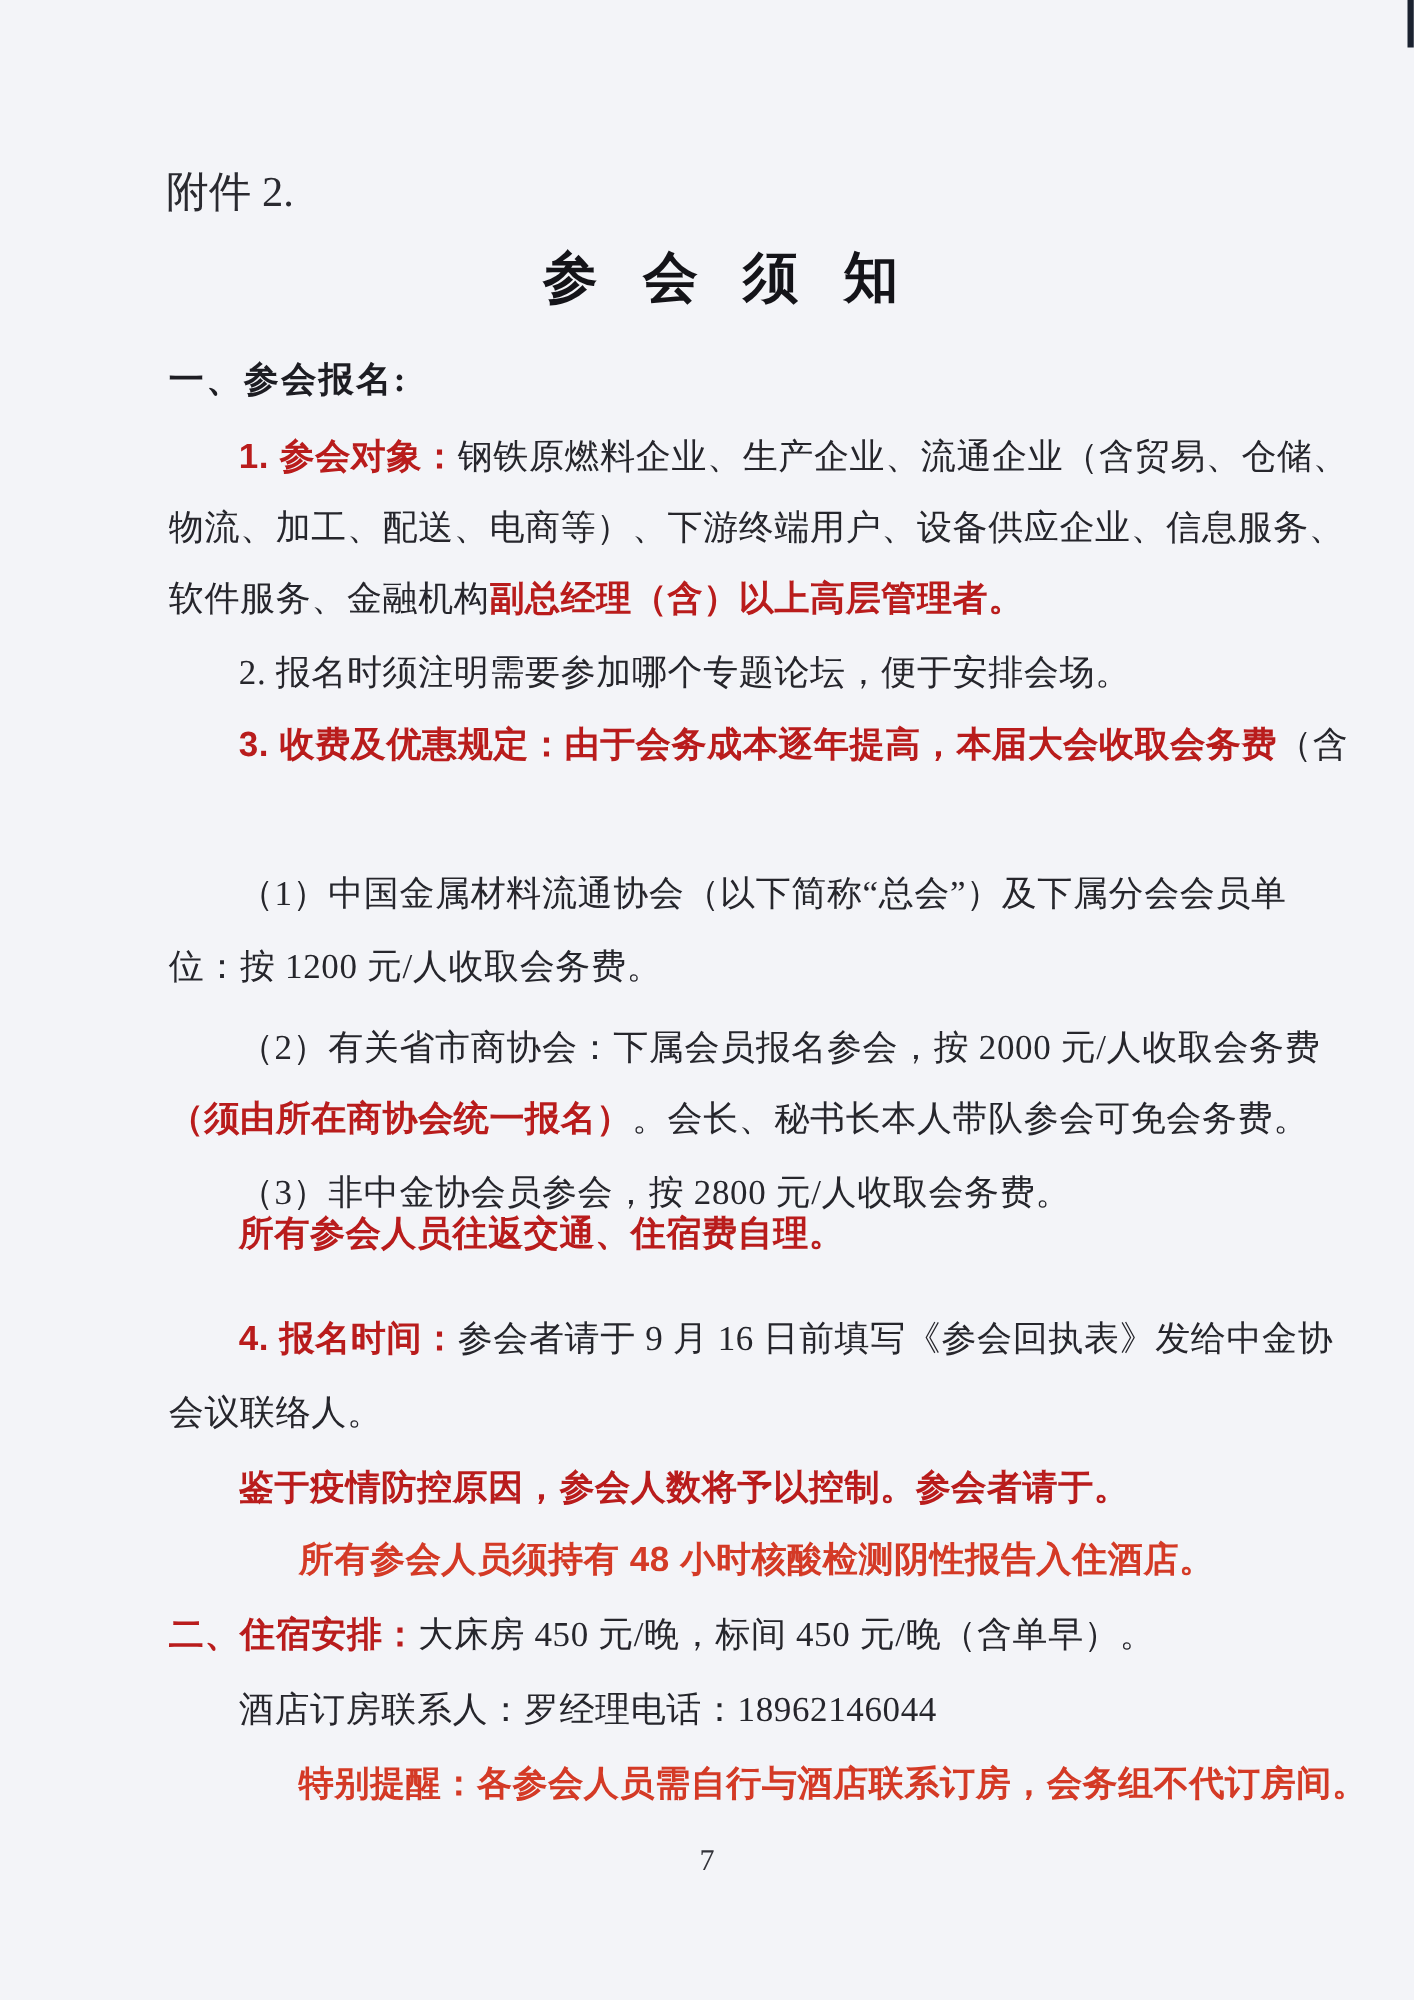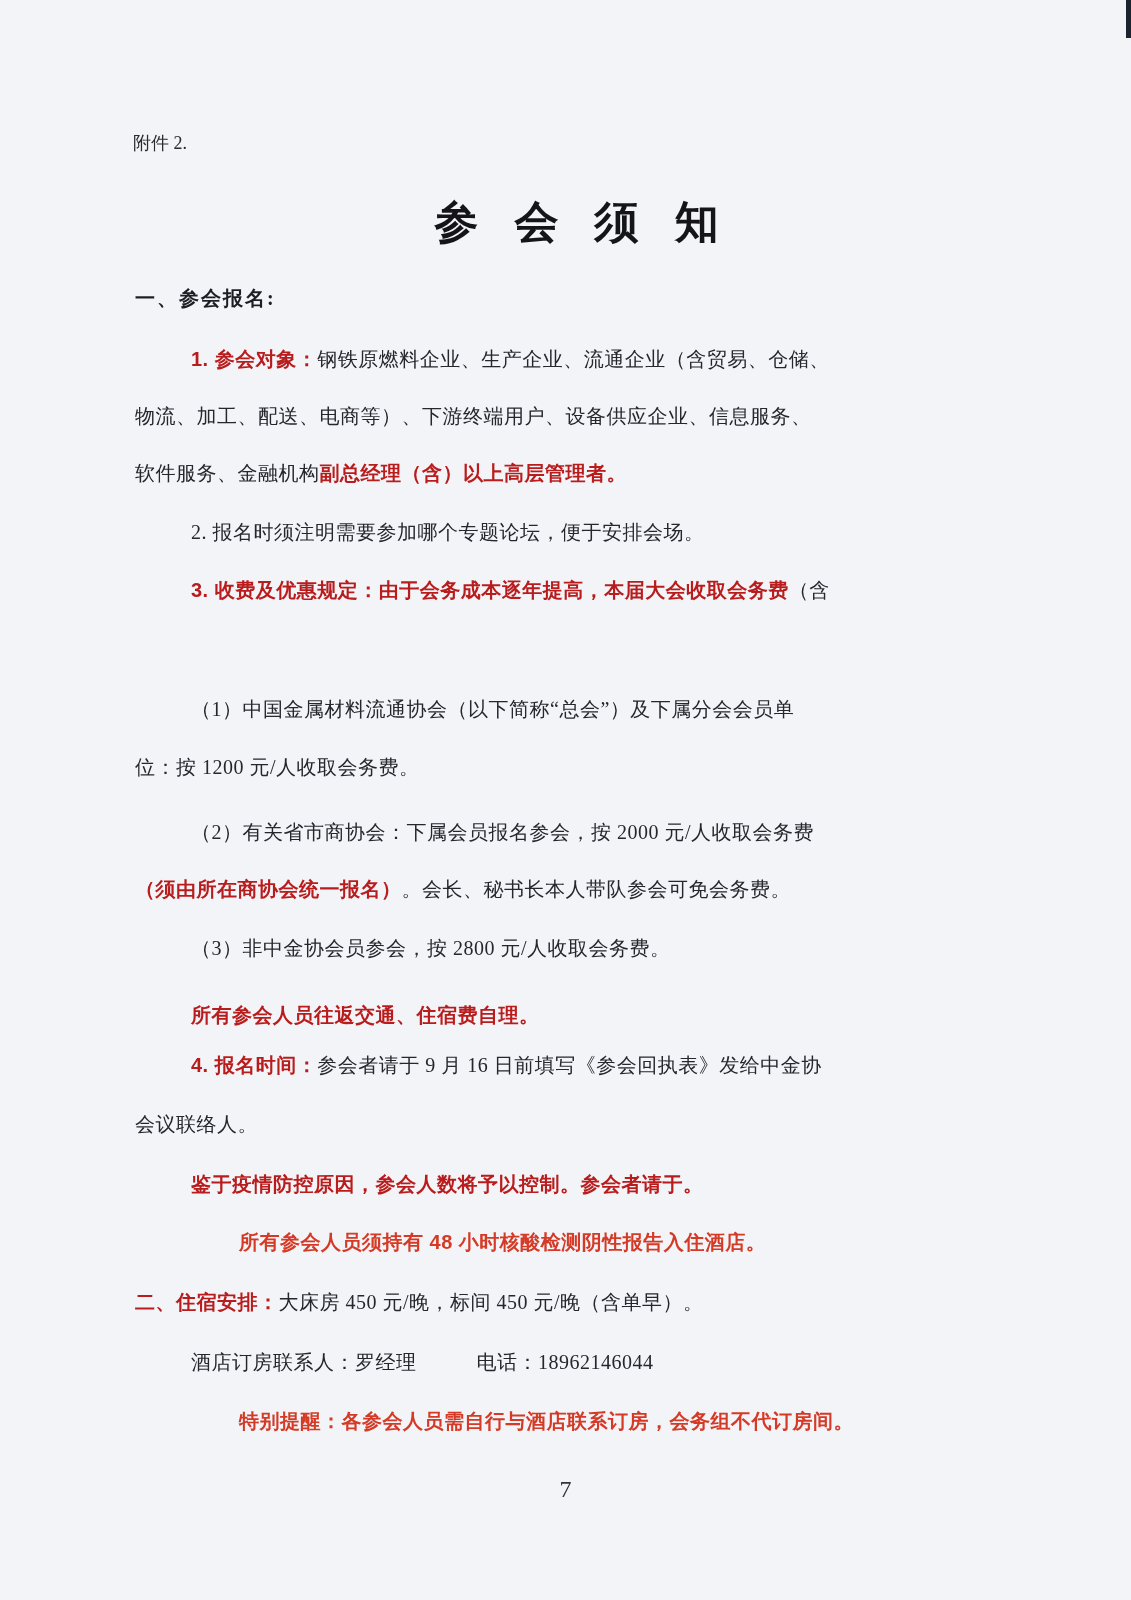--- a/index.html
+++ b/index.html
@@ -5,34 +5,34 @@
   html,body{margin:0;padding:0;}
   body{
     width:1131px;height:1600px;position:relative;
     background:#f3f4f8;
     font-family:"Liberation Serif", serif;
     overflow:hidden;
   }
   .page{position:absolute;inset:0;}
   .line{
     position:absolute;left:135px;white-space:nowrap;
-    font-size:20px;color:#26262c;letter-spacing:0.5px;
+    font-size:28px;color:#26262c;letter-spacing:0.5px;
   }
   .ind{left:191px;}
   .b{font-weight:bold;color:#b91c1c;font-family:"Liberation Sans", sans-serif;}
   .h{font-weight:bold;color:#1d1d23;letter-spacing:2px;}
   .r{font-weight:bold;color:#d43a26;font-family:"Liberation Sans", sans-serif;margin-left:48px;}
-  .attachment{position:absolute;left:133px;top:131px;font-size:18px;color:#2a2a30;}
+  .attachment{position:absolute;left:133px;top:131px;font-size:34px;color:#2a2a30;}
   .title{
     position:absolute;left:0;right:0;top:193px;text-align:center;
     font-size:44px;font-weight:bold;color:#141419;letter-spacing:12px;
     font-family:"Liberation Sans", sans-serif;
     padding-left:34px;
   }
-  .phone{margin-left:60px;}
+  .phone{}
   .pageno{
     position:absolute;left:0;right:0;top:1476px;text-align:center;
     font-size:24px;color:#33333a;
   }
   .scan-edge{
     position:absolute;right:0;top:0;width:5px;height:38px;
     background:#1b2230;
   }
 </style>
 </head>
@@ -62,21 +62,21 @@
   <div class="line ind" style="top:696px">（1）中国金属材料流通协会（以下简称“总会”）及下属分会会员单</div>
 
   <div class="line" style="top:754px">位：按 1200 元/人收取会务费。</div>
 
   <div class="line ind" style="top:819px">（2）有关省市商协会：下属会员报名参会，按 2000 元/人收取会务费</div>
 
   <div class="line" style="top:876px"><span class="b">（须由所在商协会统一报名）</span><span>。会长、秘书长本人带队参会可免会务费。</span></div>
 
   <div class="line ind" style="top:935px">（3）非中金协会员参会，按 2800 元/人收取会务费。</div>
 
-  <div class="line ind b" style="top:1002px">所有参会人员往返交通、住宿费自理。</div>
+  <div class="line ind b" style="top:968px">所有参会人员往返交通、住宿费自理。</div>
 
   <div class="line ind" style="top:1052px"><span class="b">4. 报名时间：</span><span>参会者请于 9 月 16 日前填写《参会回执表》发给中金协</span></div>
 
   <div class="line" style="top:1111px">会议联络人。</div>
 
   <div class="line ind b" style="top:1171px">鉴于疫情防控原因，参会人数将予以控制。参会者请于。</div>
 
   <div class="line ind r" style="top:1229px">所有参会人员须持有 48 小时核酸检测阴性报告入住酒店。</div>
 
   <div class="line" style="top:1289px"><span class="b">二、住宿安排：</span><span>大床房 450 元/晚，标间 450 元/晚（含单早）。</span></div>

